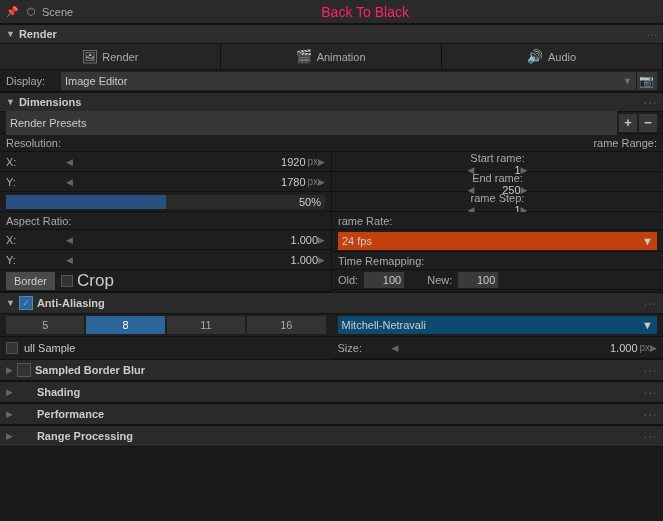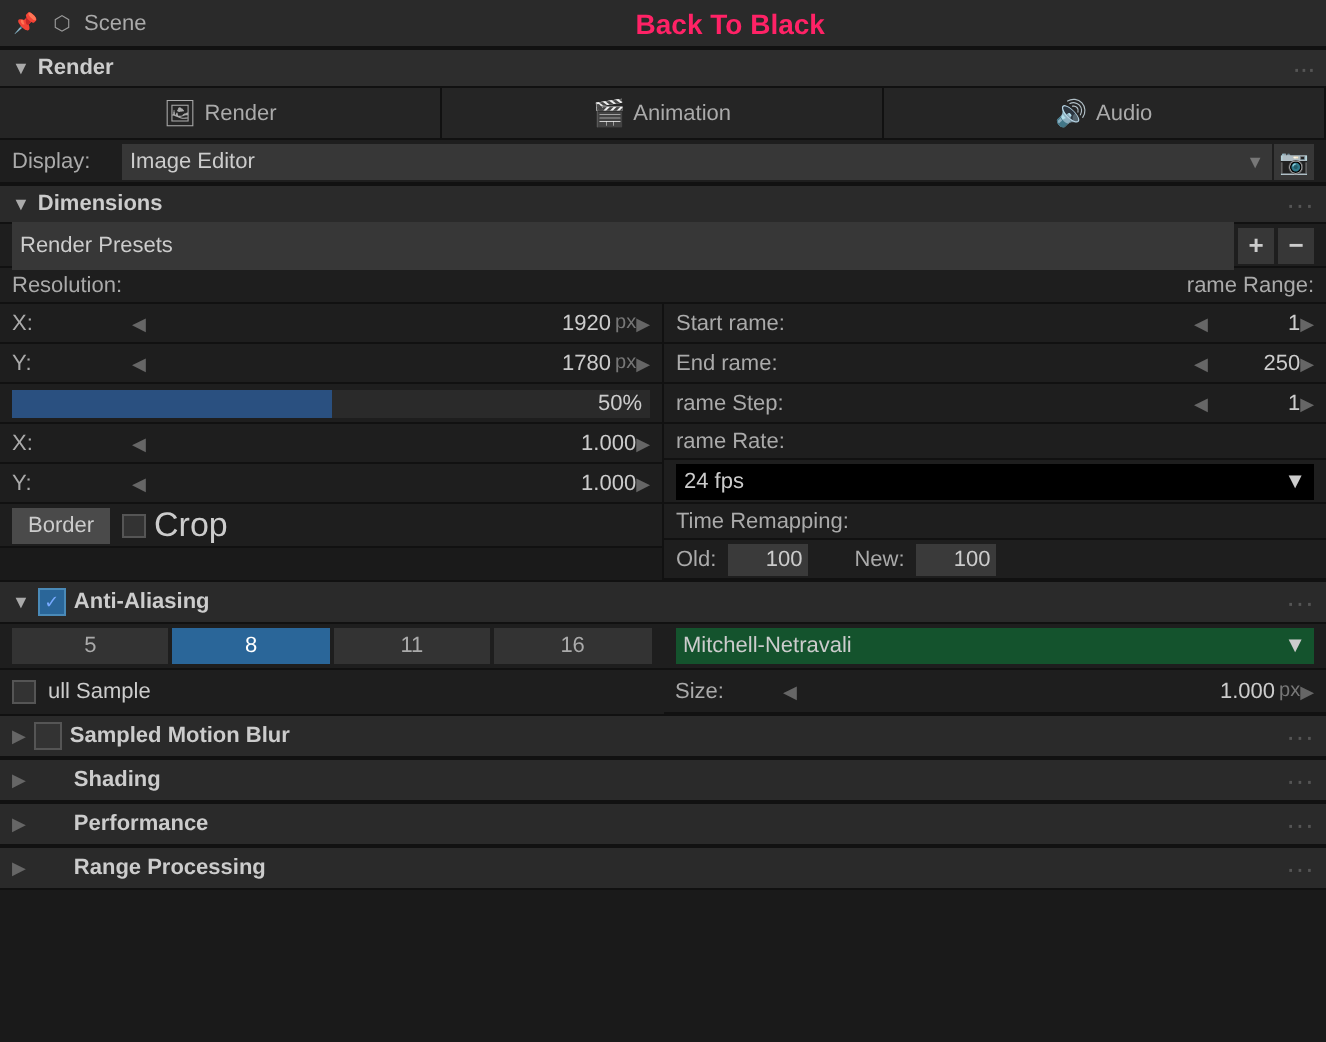--- a/index.html
+++ b/index.html
@@ -17,21 +17,21 @@
       align-items: center;
       height: 24px;
       background: #2a2a2a;
       padding: 0 6px;
       border-bottom: 1px solid #111;
     }
     .top-bar-title {
       flex: 1;
       text-align: center;
       color: #ff2266;
-      font-weight: bold;
+      font-weight: normal;
       font-size: 14px;
     }
     .top-bar-left {
       display: flex;
       align-items: center;
       gap: 4px;
       color: #aaa;
       font-size: 11px;
     }
     .pin-icon, .blender-icon {
@@ -312,21 +312,21 @@
       font-size: 11px;
       cursor: pointer;
     }
     .sample-btn.active {
       background: #2a6699;
       color: #fff;
     }
     .aa-select {
       flex: 1;
       height: 18px;
-      background: #14532d;
+      background: #0c4a6e;
       display: flex;
       align-items: center;
       justify-content: space-between;
       padding: 0 4px;
       color: #ccc;
       font-size: 11px;
       cursor: pointer;
     }
 
     .full-sample-row {
@@ -374,34 +374,35 @@
     .simple-collapsible .lbl { font-size: 11px; color: #ccc; font-weight: bold; margin-left: 20px; }
     .simple-collapsible .d { margin-left: auto; color: #555; font-size: 14px; }
 
     .frame-range-row {
       display: flex;
       align-items: center;
       height: 20px;
       padding: 0 6px;
       border-bottom: 1px solid #111;
       background: #1e1e1e;
+      flex-direction: column;
     }
 
     .fps-row {
       display: flex;
       align-items: center;
       height: 20px;
       padding: 0 6px;
       border-bottom: 1px solid #111;
       background: #1e1e1e;
     }
     .fps-select {
       flex: 1;
       height: 18px;
-      background: #000000;
+      background: #c2410c;
       display: flex;
       align-items: center;
       justify-content: space-between;
       padding: 0 4px;
       color: #ccc;
       font-size: 11px;
       cursor: pointer;
     }
 
     .time-remap-row {
@@ -563,20 +564,23 @@
         <span class="spinbox-left">◀</span>
         <span class="spinbox-val">1</span>
         <span class="spinbox-right">▶</span>
       </div>
     </div>
   </div>
 </div>
 
 <div class="two-column">
   <div class="left-col">
+    <div class="field-row" style="height:18px;">
+      <span style="color:#aaa; font-size:11px;">Aspect Ratio:</span>
+    </div>
     <div class="field-row">
       <span class="field-label-sm">X:</span>
       <div class="spinbox">
         <span class="spinbox-left">◀</span>
         <span class="spinbox-val">1.000</span>
         <span class="spinbox-right">▶</span>
       </div>
     </div>
     <div class="field-row">
       <span class="field-label-sm">Y:</span>
@@ -670,21 +674,21 @@
       <span class="spinbox-val">1.000</span>
       <span style="color:#777; font-size:10px; margin-left:2px;">px</span>
       <span class="spinbox-right">▶</span>
     </div>
   </div>
 </div>
 
 <div class="collapsible-row">
   <span class="tri">▶</span>
   <div class="chk"></div>
-  <span class="lbl">Sampled Motion Blur</span>
+  <span class="lbl">Sampled Border Blur</span>
   <span class="d">···</span>
 </div>
 
 <div class="simple-collapsible">
   <span class="tri">▶</span>
   <span class="lbl">Shading</span>
   <span class="d">···</span>
 </div>
 
 <div class="simple-collapsible">

